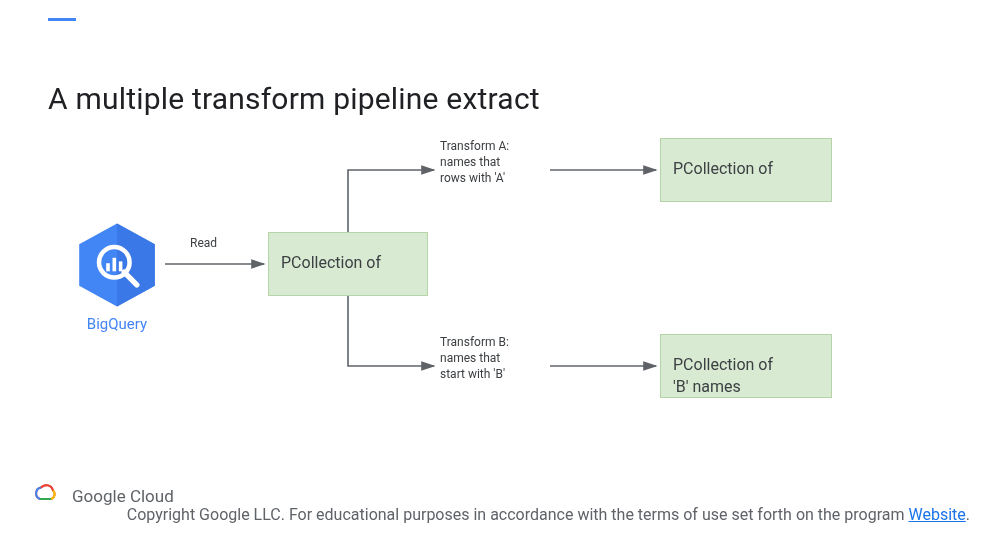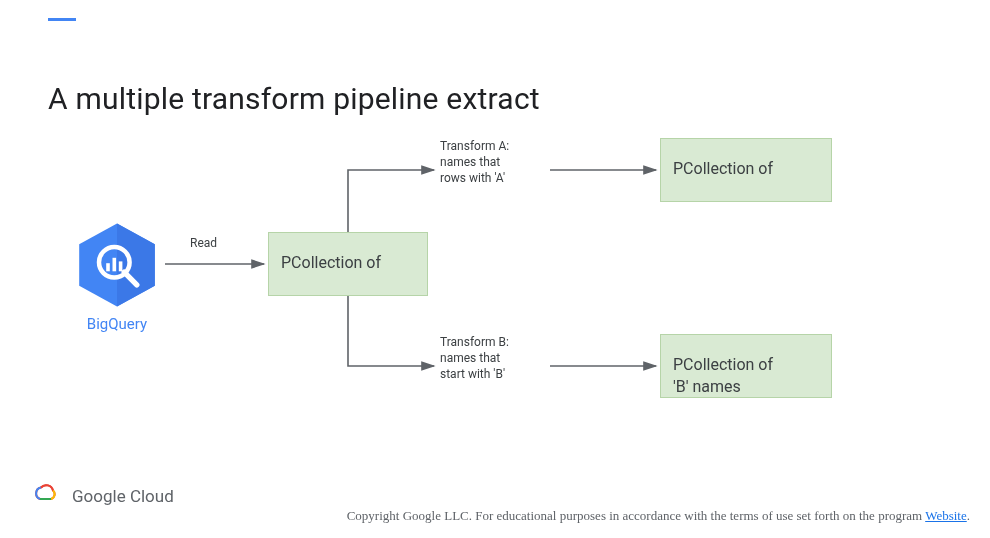--- a/index.html
+++ b/index.html
@@ -72,23 +72,22 @@
     gap: 16px;
   }
   .footer-logo .txt {
     font-size: 17px;
     color: #5f6368;
   }
   .copyright {
     position: absolute;
     right: 20px;
     bottom: 14px;
-    font-size: 13px;
+    font-size: 16px;
     color: #5f6368;
-    font-family: Liberation Serif, serif;
   }
   .copyright a { color: #1a73e8; text-decoration: underline; }
 </style>
 </head>
 <body>
 
 <div class="accent-bar"></div>
 <div class="title">A multiple transform pipeline extract</div>
 
 <div class="stage">

